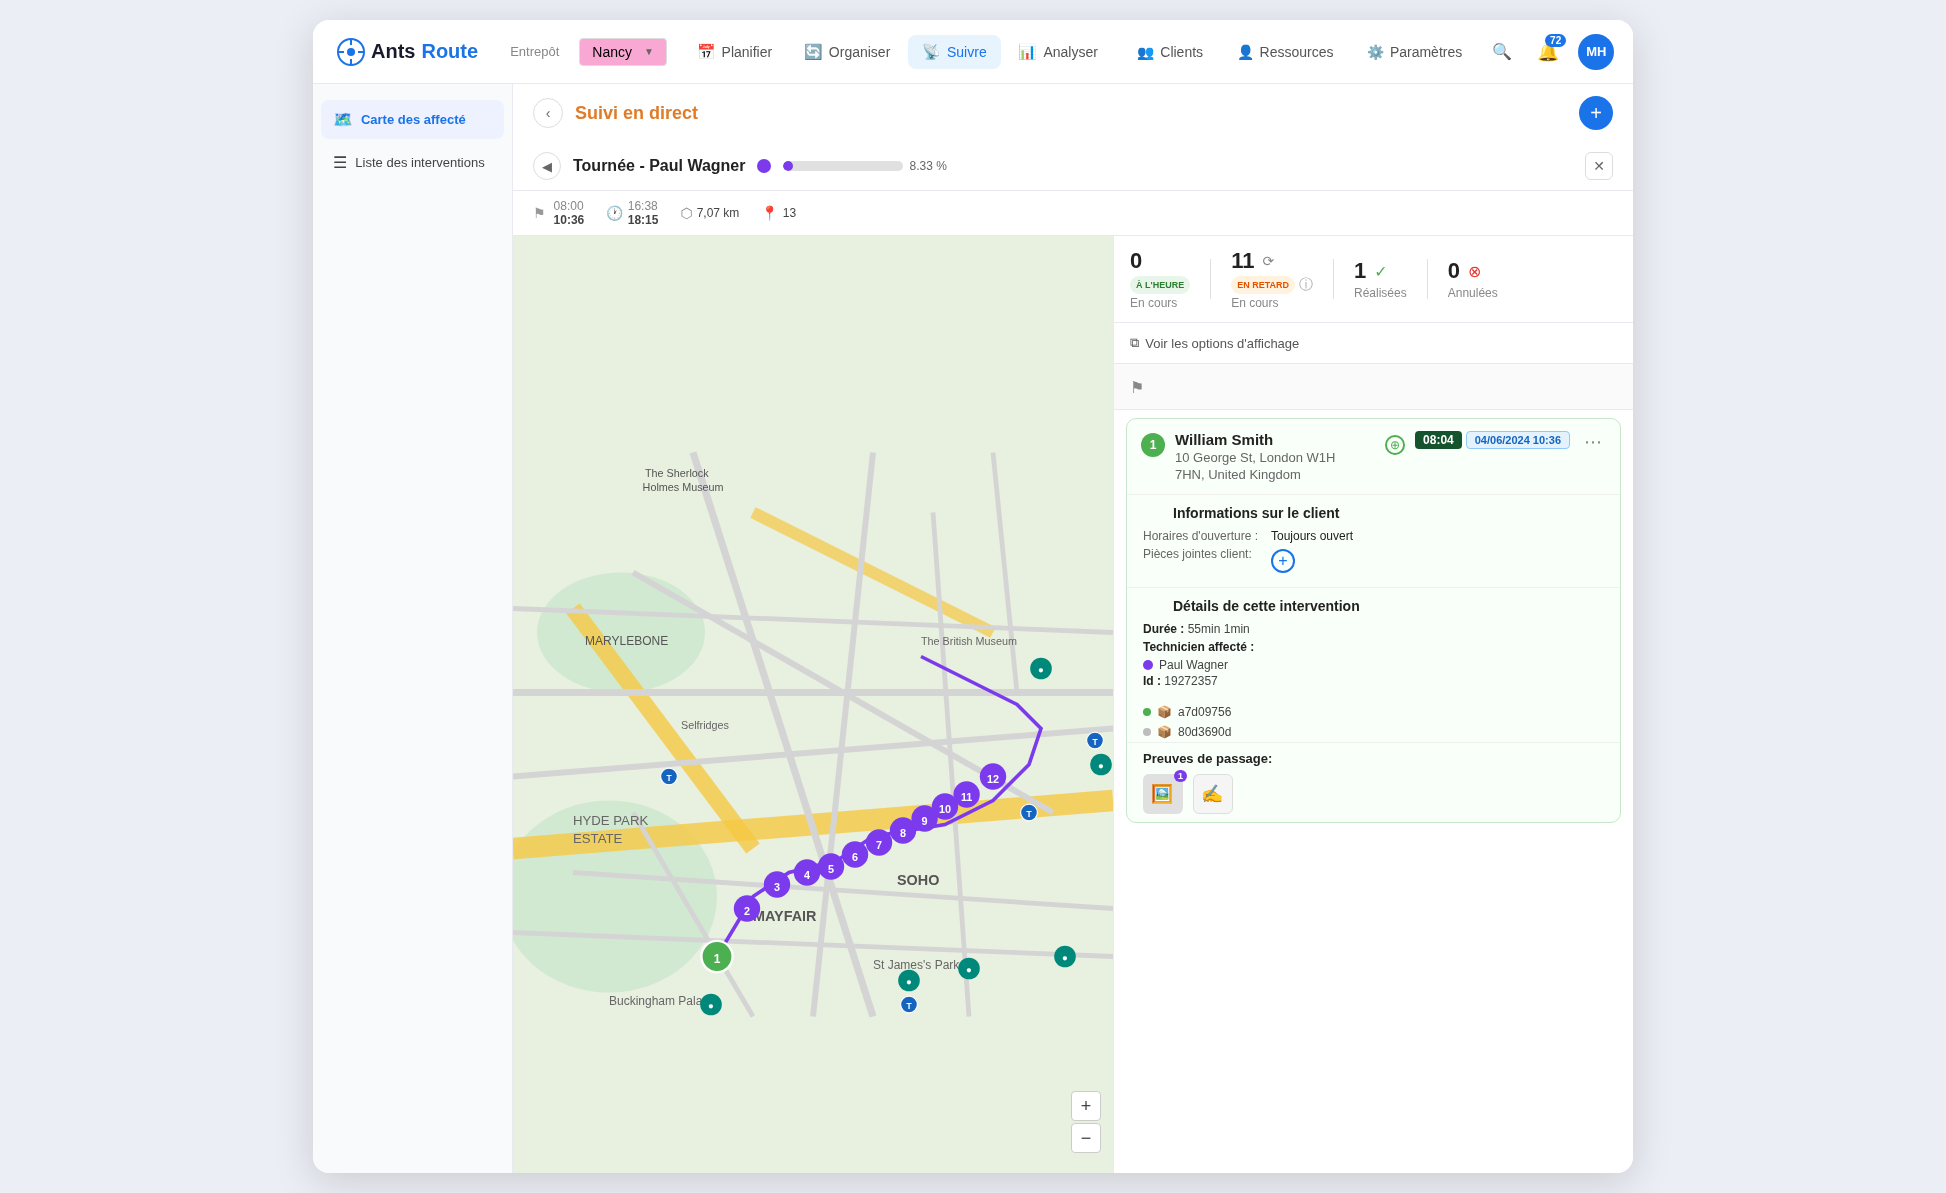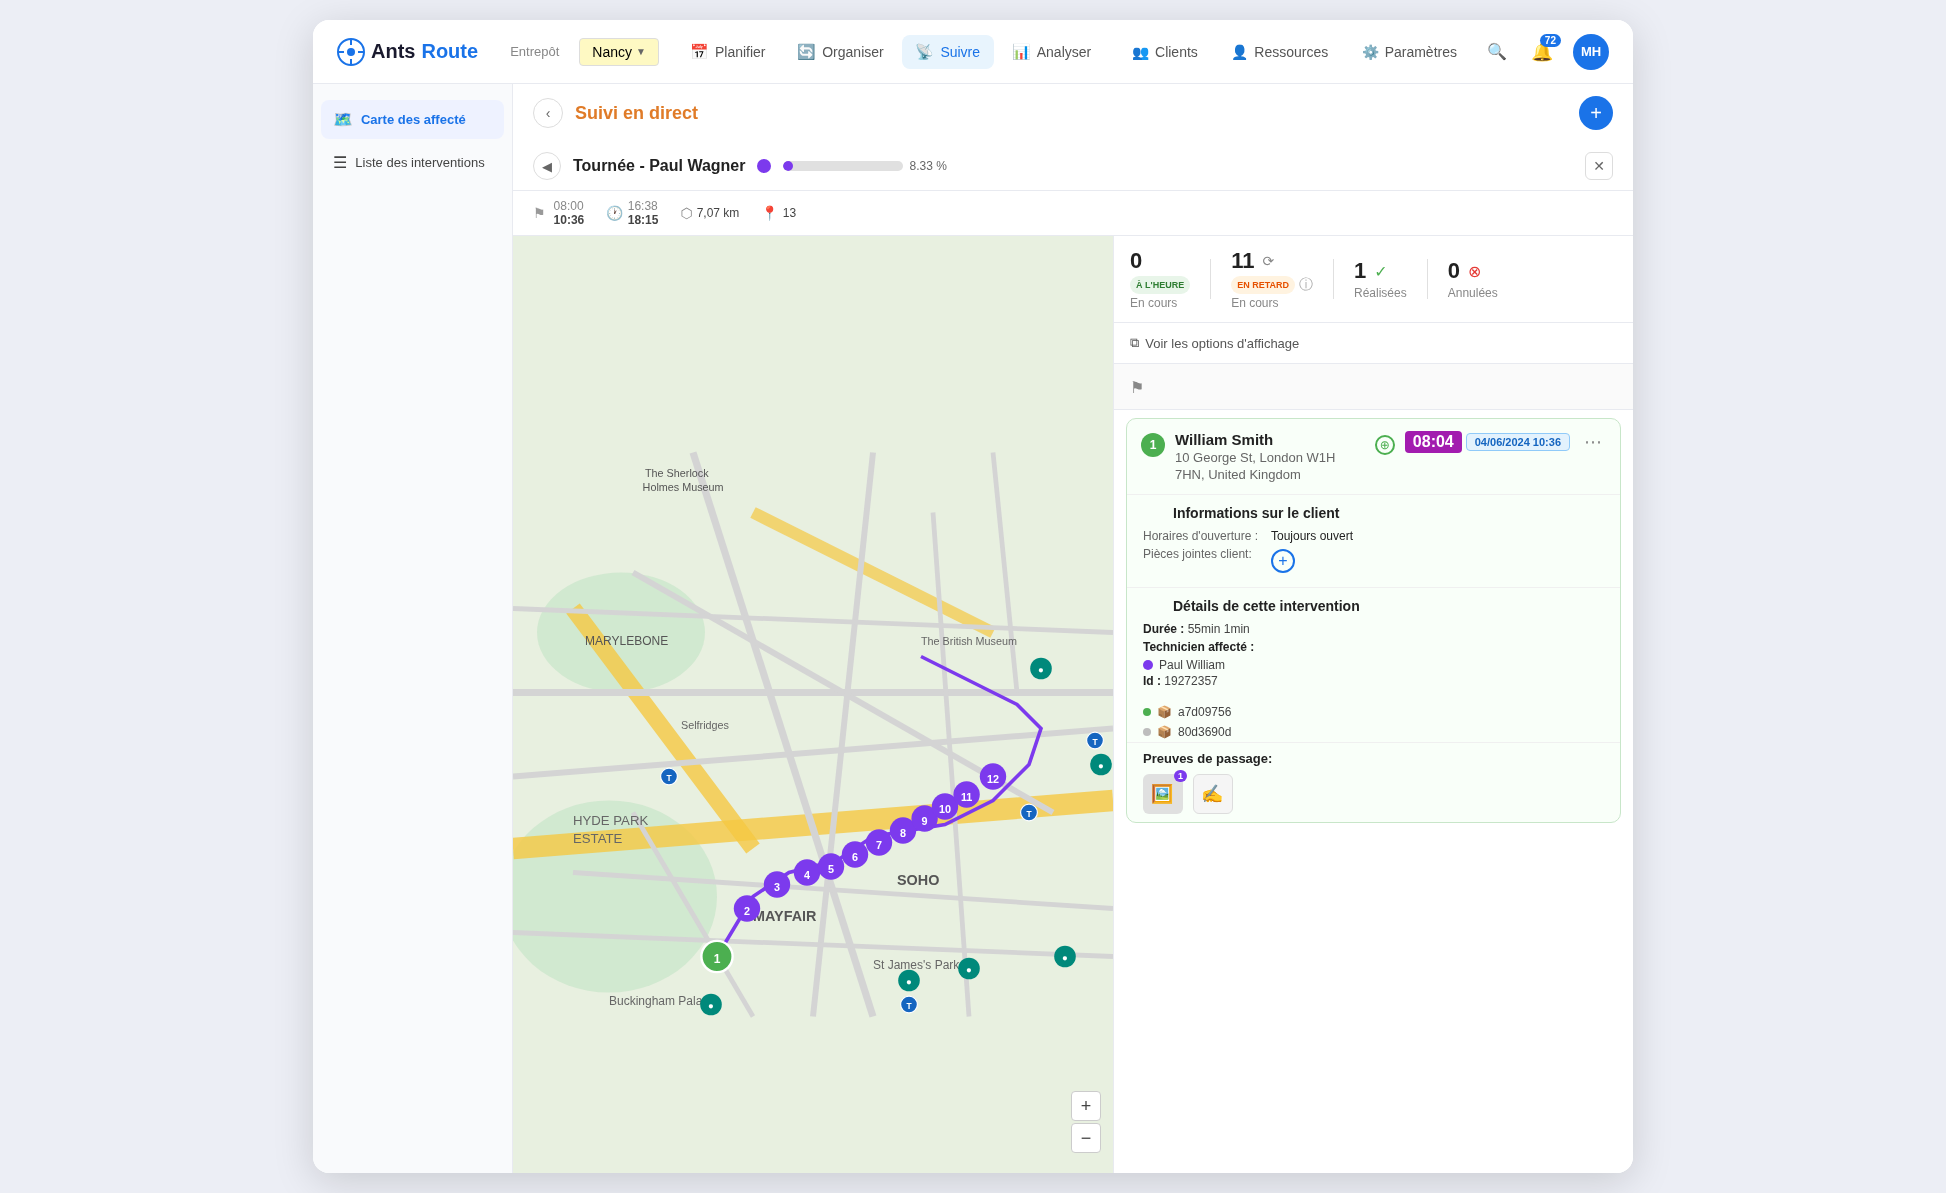--- a/index.html
+++ b/index.html
@@ -45,27 +45,27 @@
     .logo span.ants { color: #1a1a2e; }
     .logo span.route { color: #1a73e8; }
     .depot-label {
       font-size: 13px;
       color: #888;
       margin-right: 4px;
     }
     .depot-select {
       display: flex;
       align-items: center;
-      gap: 4px;
+      gap: 12px;
       border: 1px solid #ddd;
       border-radius: 4px;
       padding: 5px 12px;
       font-size: 14px;
       cursor: pointer;
-      background: #fef9c3;
+      background: #f9a8d4;
     }
     .depot-select .chevron { font-size: 10px; color: #666; }
     .nav-items {
       display: flex;
       align-items: center;
       gap: 4px;
       margin: 0 auto;
     }
     .nav-item {
       display: flex;
@@ -457,23 +457,23 @@
       font-size: 15px;
       font-weight: 700;
       color: #222;
     }
     .intervention-address {
       font-size: 13px;
       color: #666;
       margin-top: 2px;
     }
     .time-badge {
-      background: #a21caf;
+      background: #14532d;
       color: #fff;
-      font-size: 16px;
+      font-size: 12px;
       font-weight: 600;
       padding: 2px 8px;
       border-radius: 4px;
     }
     .date-badge {
       background: #e3f2fd;
       color: #1565c0;
       font-size: 11px;
       font-weight: 600;
       padding: 2px 8px;
@@ -964,21 +964,21 @@
               <div class="section-title">Détails de cette intervention</div>
               <div class="detail-row">
                 <strong>Durée :</strong>
                 <span>55min 1min</span>
               </div>
               <div class="detail-row">
                 <strong>Technicien affecté :</strong>
               </div>
               <div class="technician-row">
                 <div class="tech-dot"></div>
-                <span>Paul William</span>
+                <span>Paul Wagner</span>
               </div>
               <div class="detail-row">
                 <strong>Id :</strong>
                 <span>19272357</span>
               </div>
             </div>
 
             <div class="colis-item">
               <span class="colis-dot-green"></span>
               <span style="font-size:12px;">📦</span>

